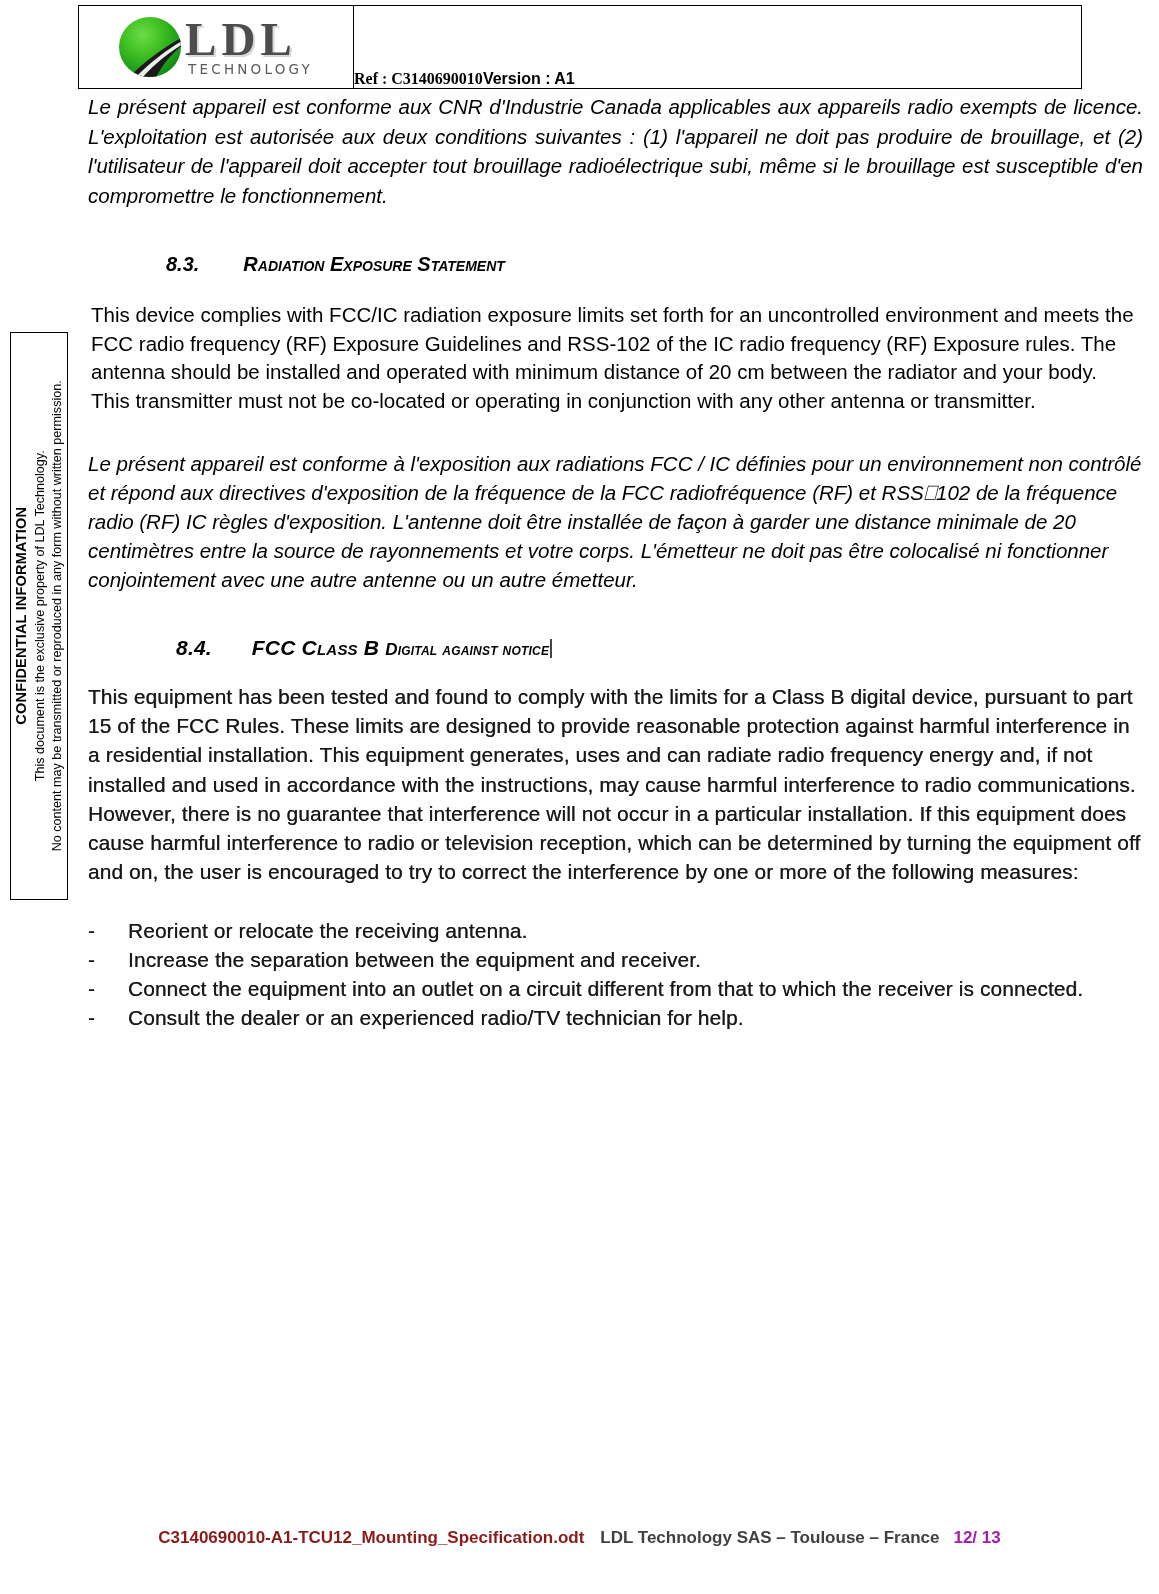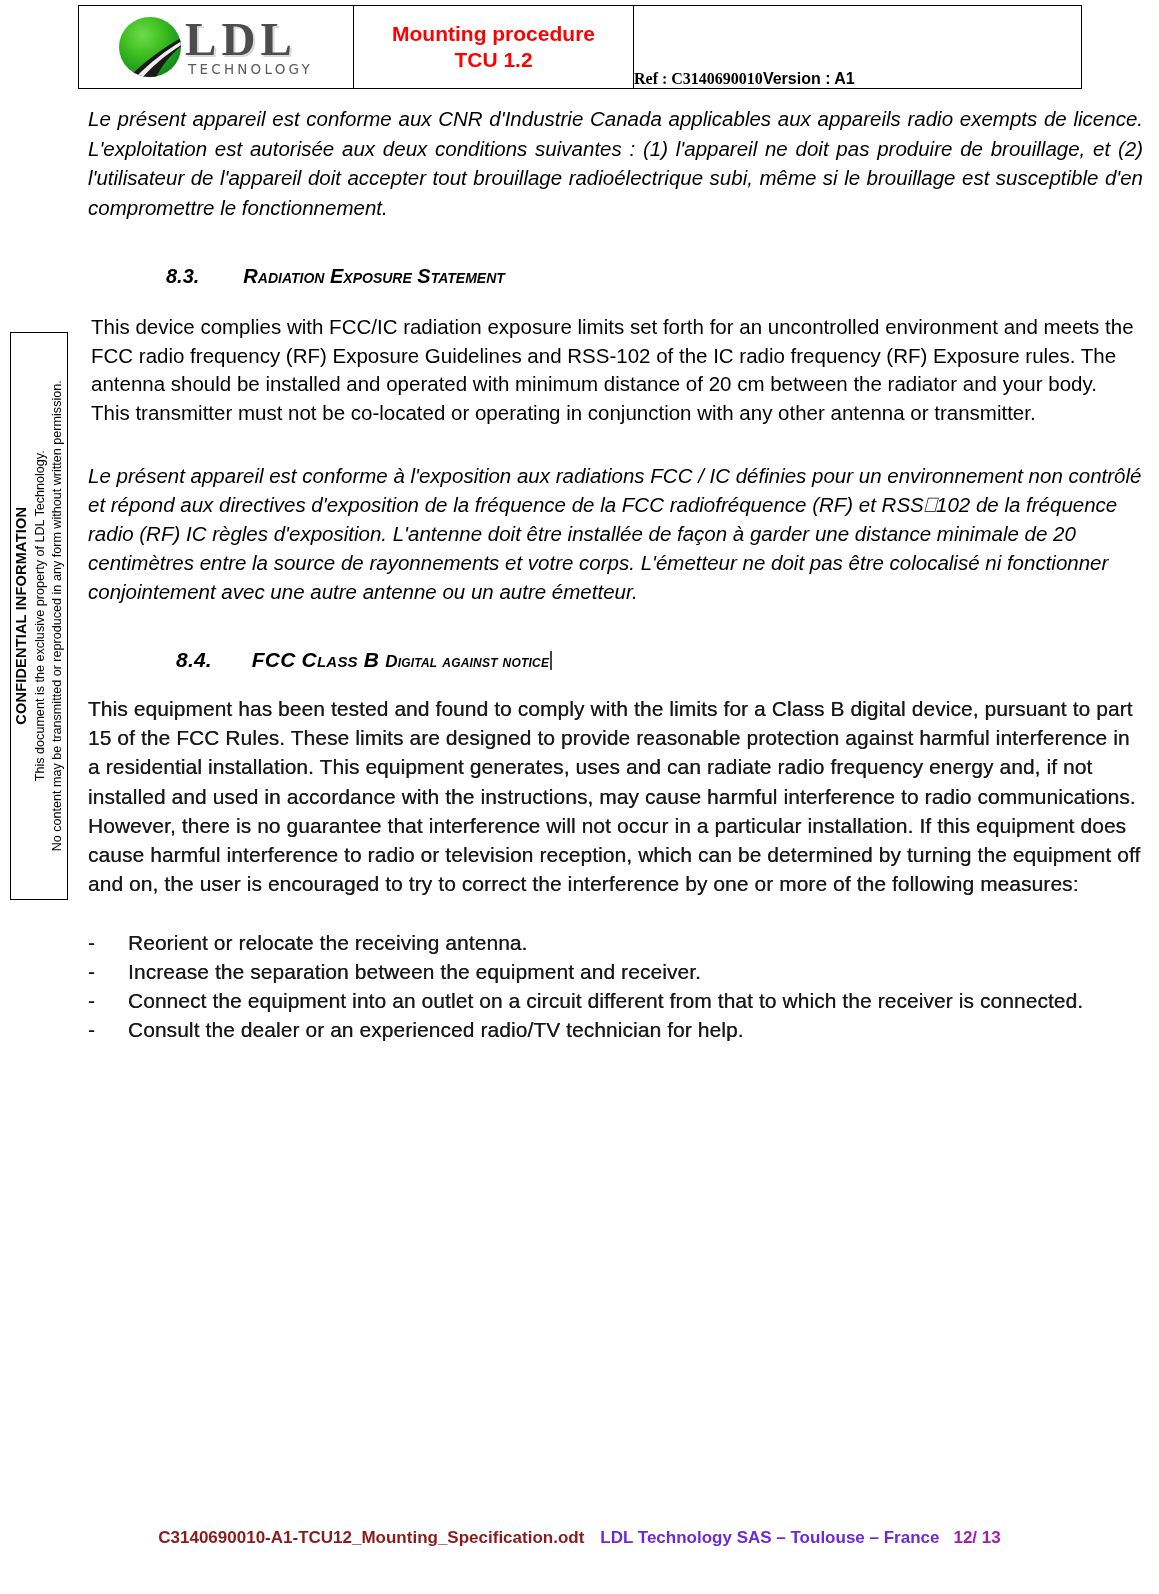--- a/index.html
+++ b/index.html
@@ -146,21 +146,21 @@
     letter-spacing: 0.2px;
   }
   .sb-line {
     font-size: 12.6px;
   }
 
   
   .content {
     position: absolute;
     left: 88px;
-    top: 104px;
+    top: 92px;
     width: 1055px;
   }
   .p-cnr {
     font-style: italic;
     text-align: justify;
     font-size: 20.5px;
     line-height: 1.45;
     margin: 0;
   }
   .heading {
@@ -247,21 +247,21 @@
   }
   .footer-line1 {
     font-size: 17px;
     font-weight: bold;
     white-space: nowrap;
   }
   .footer-file {
     color: #8b1a1a;
   }
   .footer-org {
-    color: #6d28d9;
+    color: #404040;
     margin-left: 16px;
   }
   .footer-page {
     color: #a21caf;
     margin-left: 14px;
   }
   .footer-line2 {
     font-size: 17px;
     font-weight: bold;
     margin-top: 2px;
@@ -282,24 +282,20 @@
             <path d="M66 7 C50 15, 28 30, 9 50 L16 50 C34 30, 54 16, 70 9 Z" fill="#ffffff" opacity="0.92"></path>
           </svg>
         </div>
         <div class="logo-text">
           <span class="logo-ldl">LDL</span>
           <span class="logo-tech">TECHNOLOGY</span>
         </div>
       </div>
     </div>
 
-    <div class="hdr-cell hdr-title">
-      <div class="hdr-title-l1">Mounting procedure</div>
-      <div class="hdr-title-l2">TCU 1.2</div>
-    </div>
 
     <div class="hdr-cell hdr-ref">
       <div class="ref-line1">Ref : C3140690010</div>
       <div class="ref-line2">Version : A1</div>
     </div>
   </div>
 
   <div class="sidebar">
     <div class="sidebar-inner">
       <span class="sb-title">CONFIDENTIAL INFORMATION</span>

